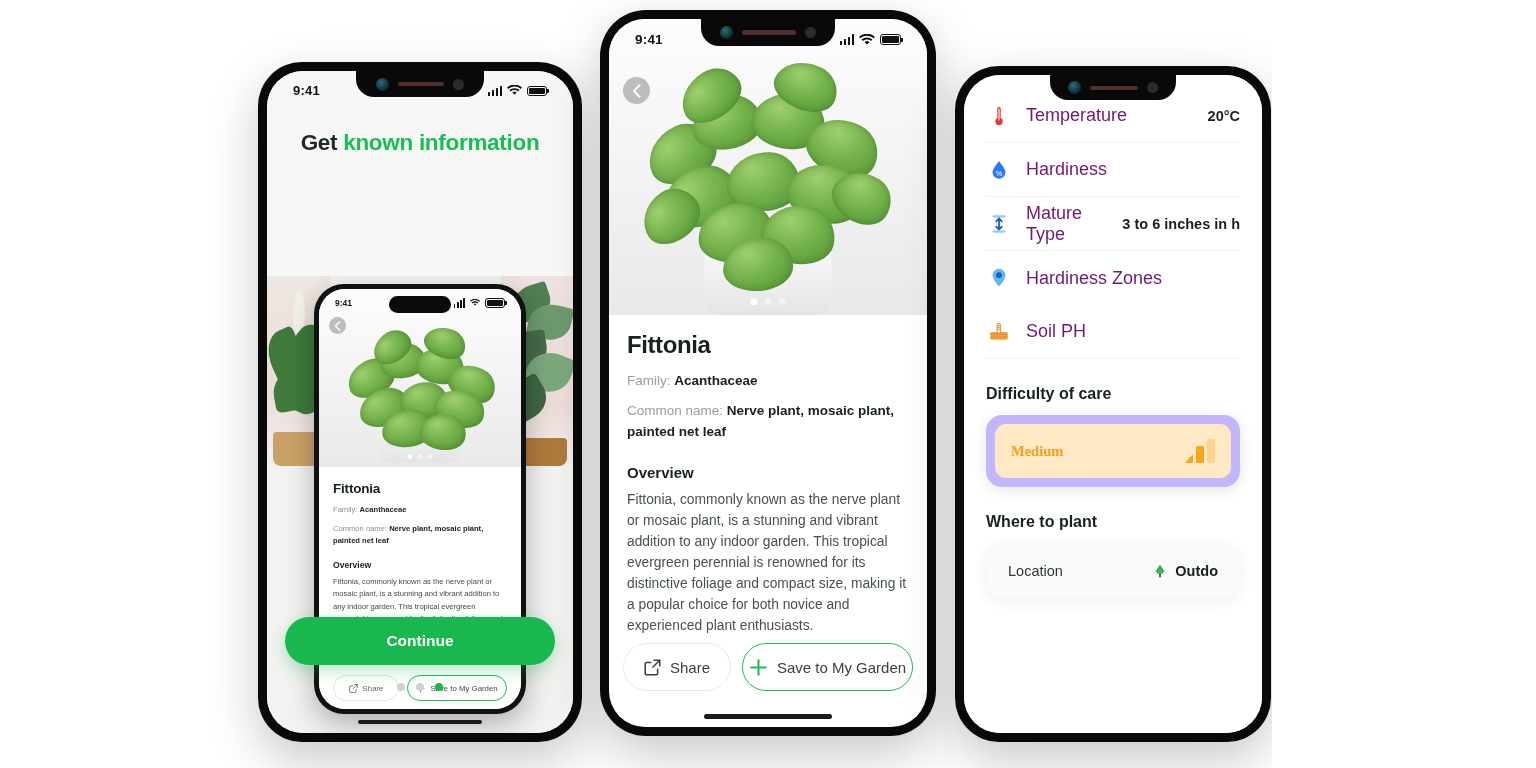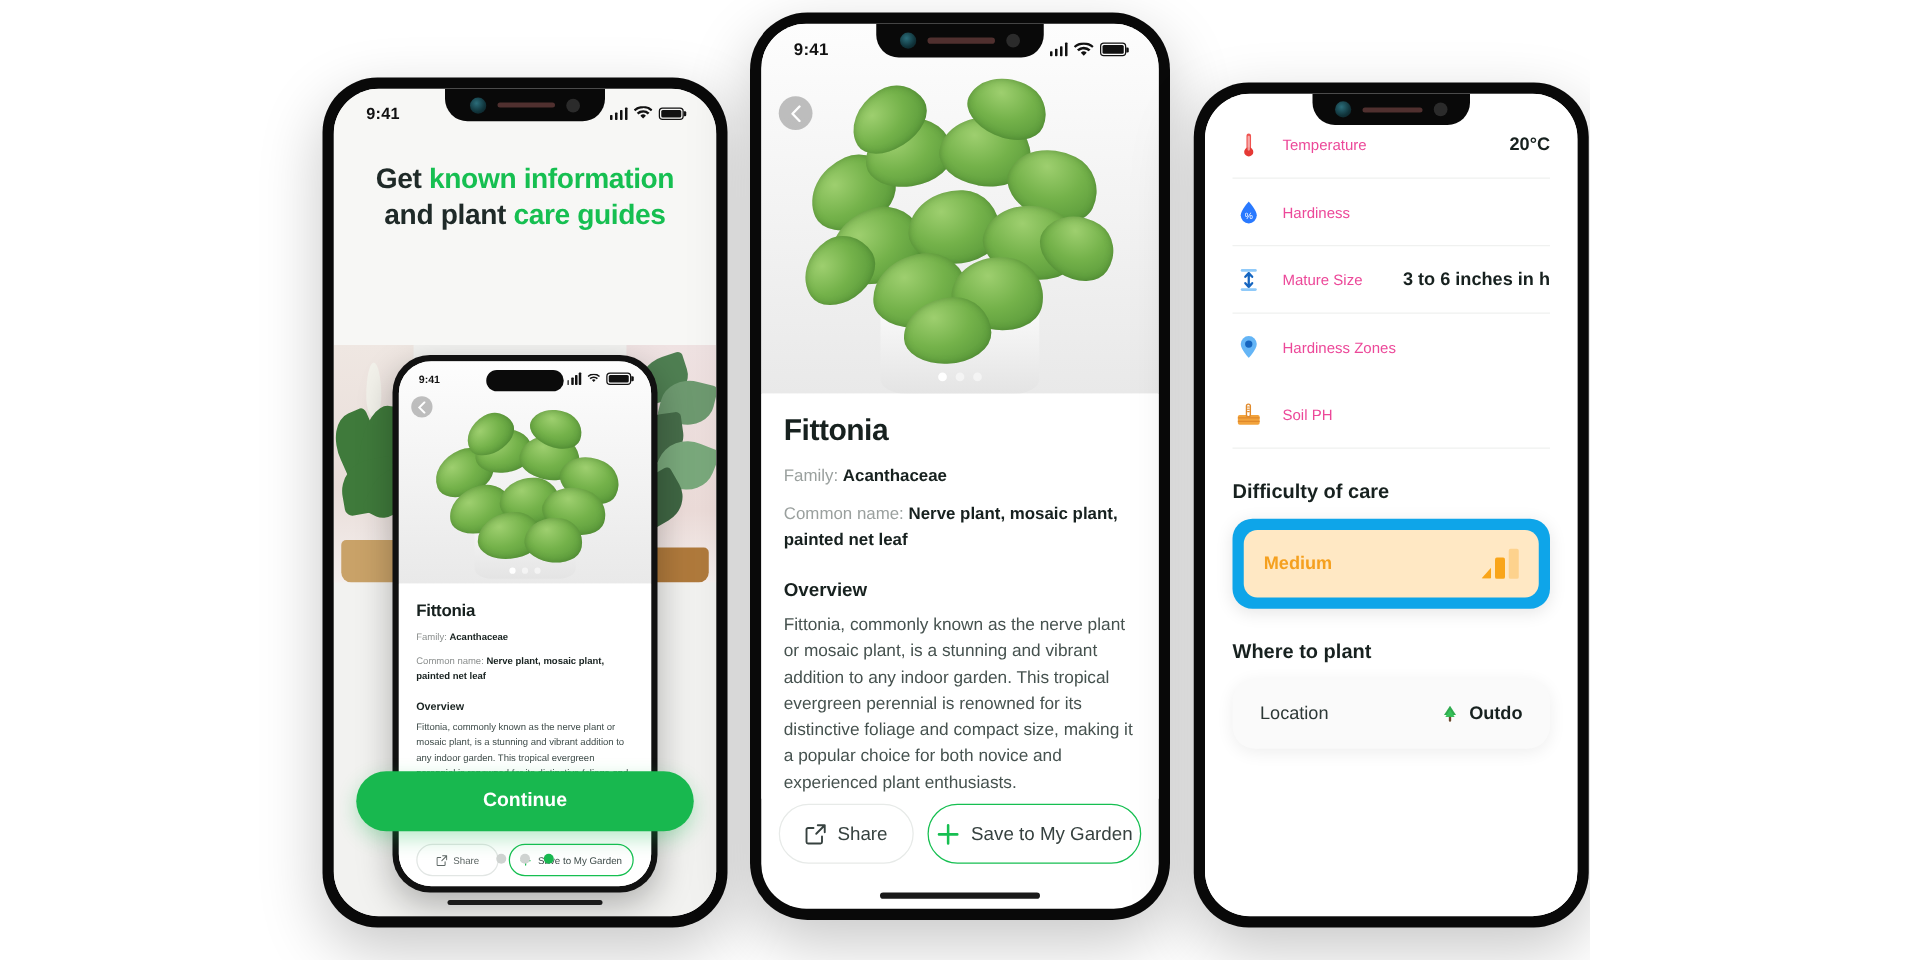--- a/index.html
+++ b/index.html
@@ -214,27 +214,28 @@
   #phone3 { left: 955px; top: 66px; width: 316px; height: 676px; border-radius: 44px; }
   #phone3 .notch { width: 126px; height: 25px; }
   #phone3 .notch .spkr { width: 48px; height: 4px; }
   .p3-scroll { position: absolute; inset: 0; background: #fff; padding: 14px 22px 0 22px; }
 
   .care-row {
     display: flex; align-items: center; gap: 14px;
     height: 54px; border-bottom: 1px solid #f0f1f0;
   }
   .care-ico { width: 26px; height: 26px; flex: 0 0 26px; display:flex; align-items:center; justify-content:center; }
-  .care-label { font-size: 12px; color: #ec4899; flex: 1; }
+  .care-label { font-size: 18px; color: #701a75; flex: 1; }
   .care-val { font-size: 14.5px; font-weight: bold; color: #17211f; white-space: nowrap; }
 
   .sect-title { font-size: 16px; font-weight: bold; color: #17211f; margin: 26px 0 12px 0; }
   .diff-card {
-    background: #0ea5e9; border-radius: 16px; padding: 9px;
+    background: #c4b5fd; border-radius: 16px; padding: 9px;
     box-shadow: 0 3px 14px rgba(0,0,0,.10);
+    font-family: Liberation Serif, serif;
   }
   .diff-inner {
     background: #ffe8c4; border-radius: 11px; height: 54px;
     display: flex; align-items: center; justify-content: space-between;
     padding: 0 16px;
   }
   .diff-label { font-size: 14.5px; font-weight: bold; color: #f5a01f; }
   .bars3 { display: flex; align-items: flex-end; gap: 3px; }
   .bars3 i { display:block; width: 8px; background: #f9a51a; border-radius: 1.5px; }
   .bars3 i:nth-child(1){height:9px;clip-path:polygon(0 100%,100% 0,100% 100%);}
@@ -289,21 +290,20 @@
               <path d="M7.5 9.8 5.3 7.5a3.2 3.2 0 0 1 4.4 0zM7.5 5.1c-1.4 0-2.7.5-3.7 1.4L2.4 5.1a7.6 7.6 0 0 1 10.2 0L11.2 6.5a5.4 5.4 0 0 0-3.7-1.4zM7.5 1.5c-2.4 0-4.6.9-6.3 2.4L0 2.6A10.9 10.9 0 0 1 15 2.6l-1.2 1.3a9.3 9.3 0 0 0-6.3-2.4z" fill="#111"></path>
             </svg>
           <div class="batt">
               <b></b>
             </div>
         </div>
       </div>
 
       <div class="p1-headline">
         <div><span>Get </span><span class="hl">known information</span></div>
-        <div><span>and plant </span><span class="hl">care guides</span></div>
       </div>
 
       <div class="p1-stage">
 
         <div class="bg-plant l">
           <div class="sky"></div>
           <div class="stem" style="left:26px;top:14px;width:12px;height:44px;"></div>
           <div class="leaf" style="left:2px;top:54px;width:34px;height:52px;transform:rotate(-24deg);"></div>
           <div class="leaf" style="left:22px;top:48px;width:30px;height:62px;transform:rotate(8deg);"></div>
           <div class="leaf" style="left:6px;top:92px;width:44px;height:42px;transform:rotate(-10deg);"></div>
@@ -538,21 +538,21 @@
         </div>
 
         <div class="care-row">
           <span class="care-ico">
             <svg width="22" height="22" viewBox="0 0 24 24">
                 <rect x="5" y="2.5" width="14" height="2.4" rx="1.2" fill="#90caf9"></rect>
                 <rect x="5" y="19.1" width="14" height="2.4" rx="1.2" fill="#90caf9"></rect>
                 <path d="M12 6v12M12 6l-3 3.2M12 6l3 3.2M12 18l-3-3.2M12 18l3-3.2" stroke="#1565c0" stroke-width="2" fill="none" stroke-linecap="round" stroke-linejoin="round"></path>
               </svg>
           </span>
-          <span class="care-label">Mature Size</span>
+          <span class="care-label">Mature Type</span>
           <span class="care-val">3 to 6 inches in h</span>
         </div>
 
 
         <div class="care-row" style="border-bottom:none">
           <span class="care-ico">
             <svg width="22" height="22" viewBox="0 0 24 24">
                 <path d="M12 2a7 7 0 0 0-7 7c0 5 7 12 7 12s7-7 7-12a7 7 0 0 0-7-7z" fill="#64b5f6"></path>
                 <circle cx="12" cy="9" r="3.2" fill="#1565c0"></circle>
               </svg>

